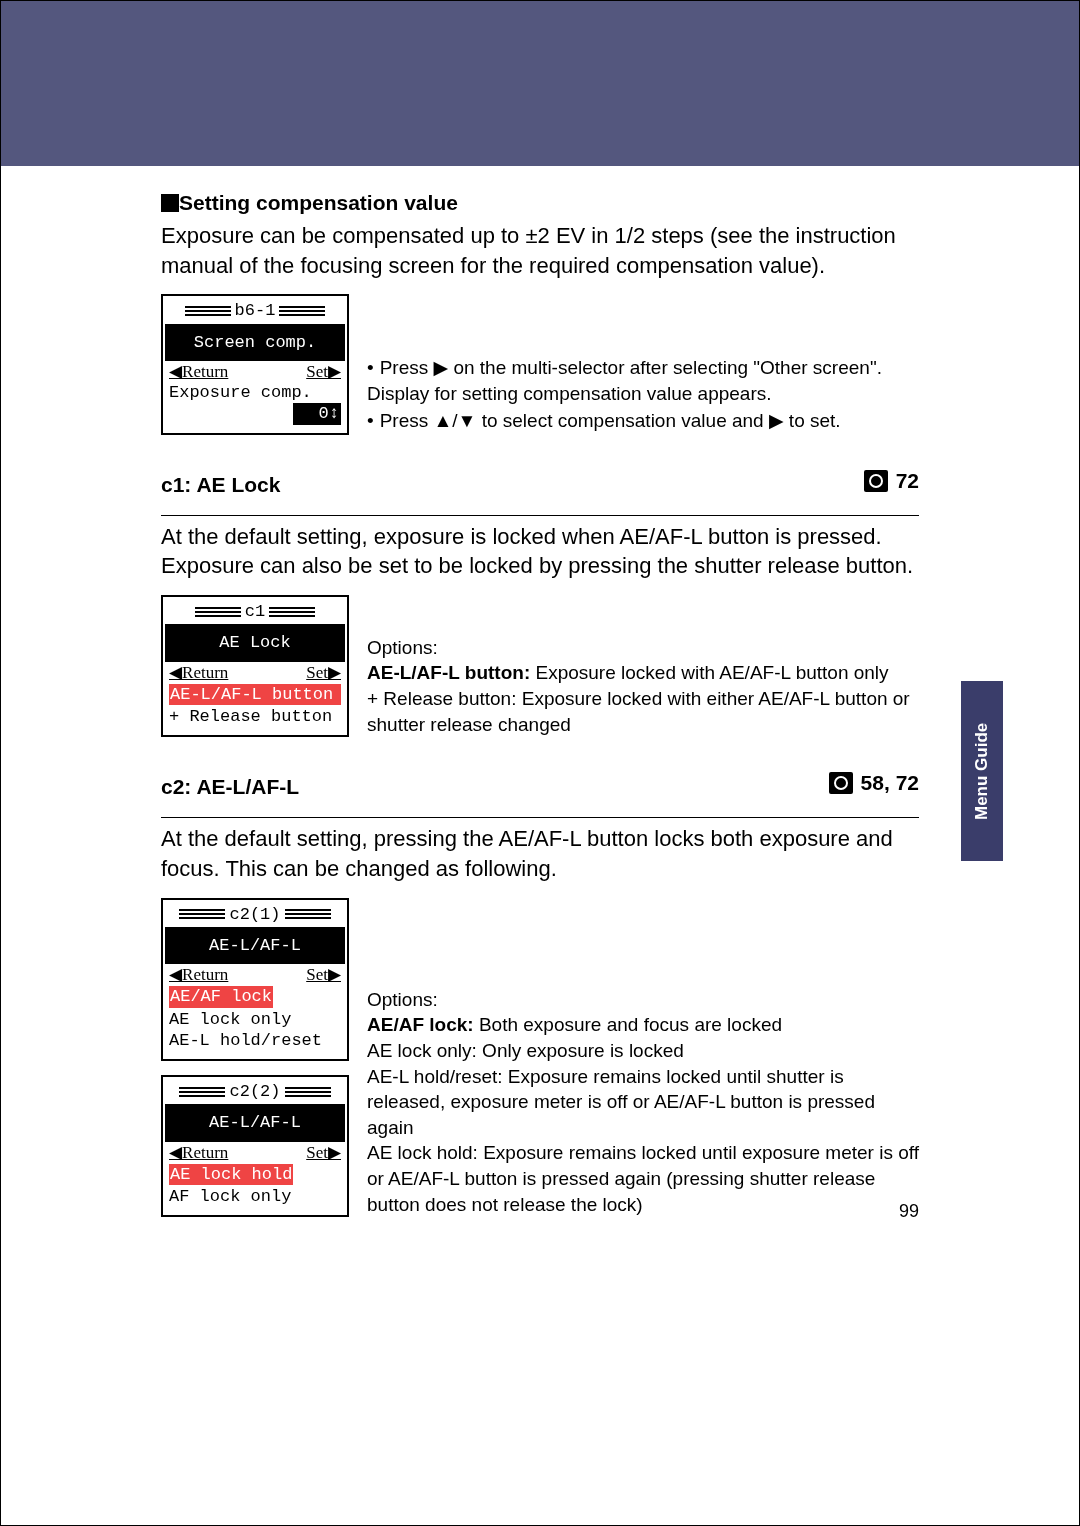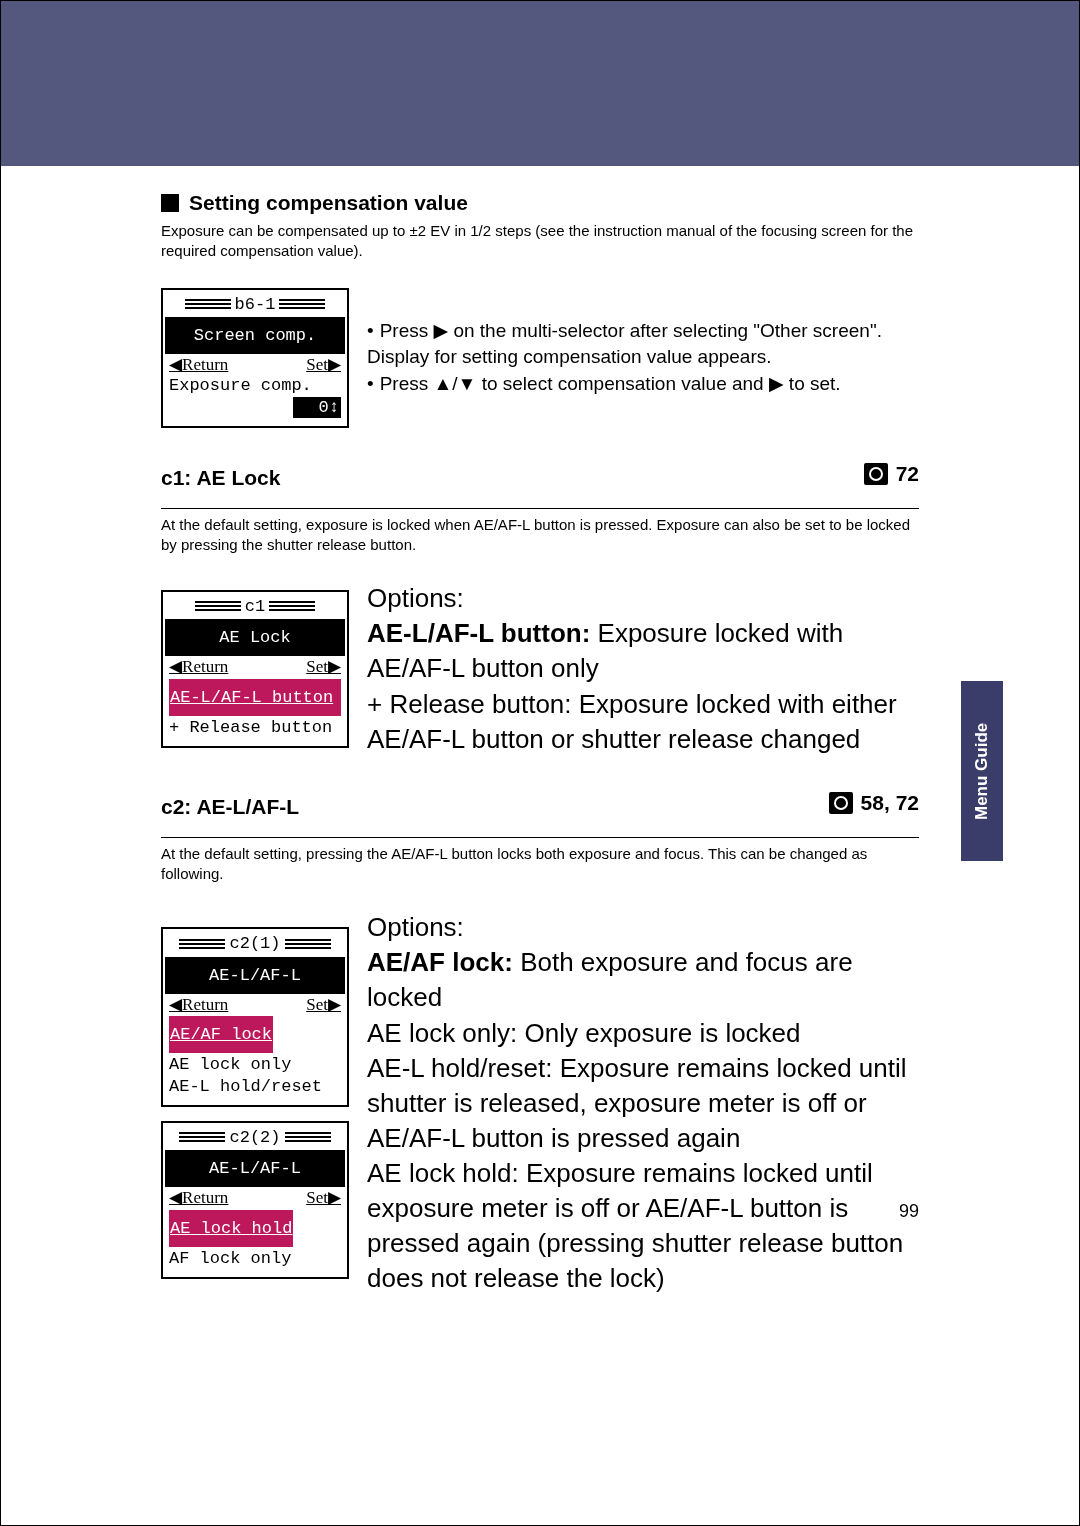--- a/index.html
+++ b/index.html
@@ -21,35 +21,34 @@
       width: 100%;
       height: 165px;
       background: #54577e;
     }
     .content {
       padding: 25px 160px 0 160px;
     }
     .heading-row {
       display: flex;
       align-items: center;
-      gap: 10px;
       margin-bottom: 6px;
     }
     .black-sq {
       width: 18px;
       height: 18px;
       background: #000;
     }
     .bold { font-weight: bold; }
     .body-lg {
-      font-size: 15px;
+      font-size: 22px;
       line-height: 1.35;
     }
     .body-md {
-      font-size: 26px;
+      font-size: 19px;
       line-height: 1.35;
     }
     .section {
       margin-top: 34px;
     }
     .section-header {
       display: flex;
       align-items: baseline;
       justify-content: space-between;
       border-bottom: 1px solid #000;
@@ -70,22 +69,22 @@
       position: relative;
     }
     .camera-icon::after {
       content: '';
       position: absolute;
       width: 10px; height: 10px; border: 2px solid #fff; border-radius: 50%;
     }
     .row-2col {
       display: flex;
       gap: 18px;
-      align-items: center;
-      margin-top: 26px;
+      align-items: flex-end;
+      margin-top: 14px;
     }
     .lcd {
       width: 188px;
       border: 2px solid #000;
       background: #fff;
       font-family: "Courier New", monospace;
       font-size: 17px;
       line-height: 1.25;
       padding: 4px 6px 8px 6px;
     }
@@ -101,26 +100,25 @@
     .lcd-hband {
       background: #000;
       color: #fff;
       text-align: center;
       padding: 8px 2px;
       margin: 0 -4px;
     }
     .lcd-row { display: flex; justify-content: space-between; }
     .lcd-underline { text-decoration: underline; font-family: Liberation Serif, serif; }
     .lcd-hl {
-      background: #be185d;
+      background: #ef4444;
       color: #fff;
       display: inline-block;
-      padding: 8px 1px;
+      padding: 0 1px;
       margin: 1px 0;
-      text-decoration: underline;
     }
     .lcd-box {
       display: inline-flex;
       align-items: center;
       justify-content: flex-end;
       background: #000;
       color: #fff;
       width: 48px;
       padding-right: 2px;
     }

